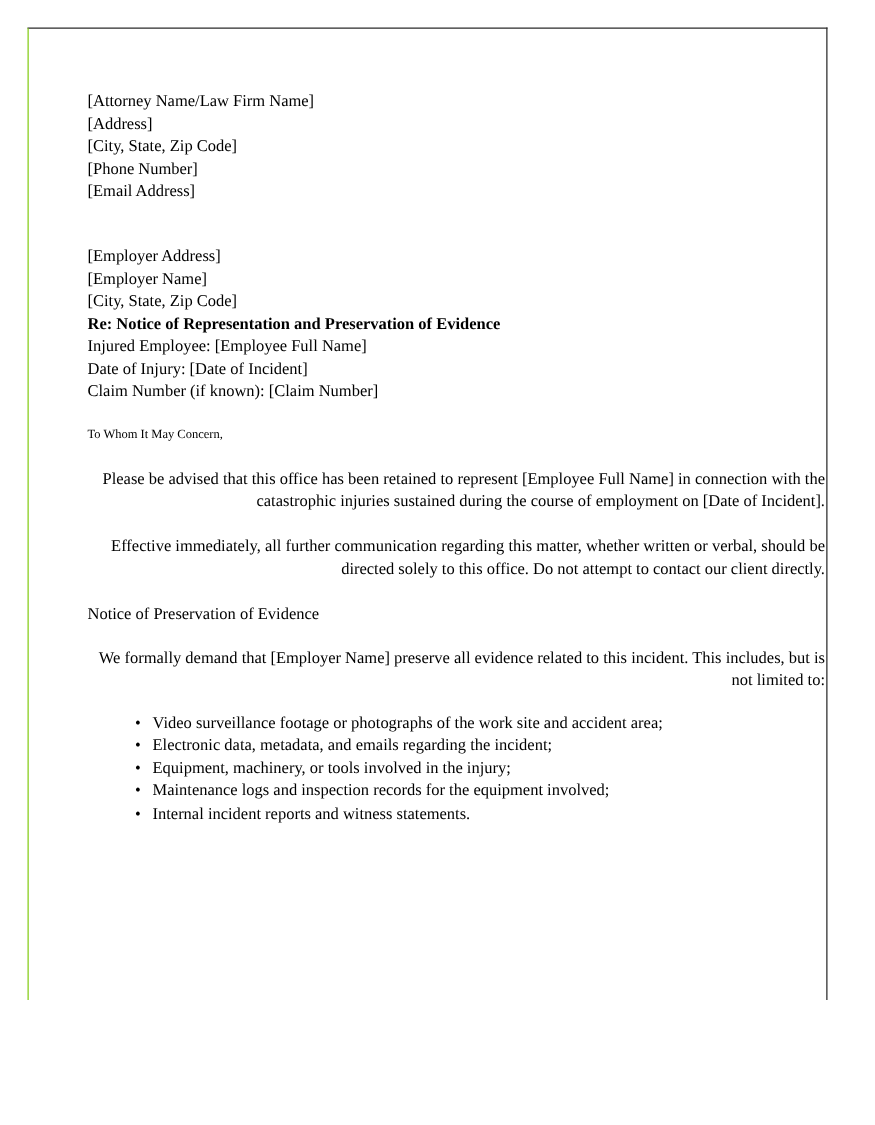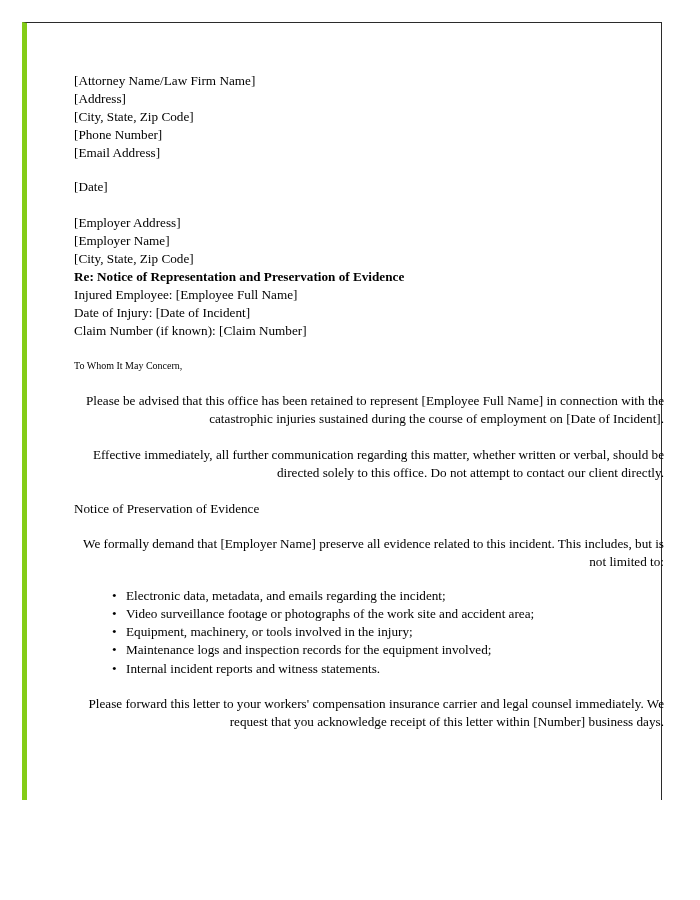--- a/index.html
+++ b/index.html
@@ -17,21 +17,21 @@
   }
 
   
   .page-frame {
     position: absolute;
     left: 22px;
     top: 22px;
     width: 640px;
     height: 778px;
     box-sizing: border-box;
-    border-left: 5px solid #84cc16;
+    border-left: 1px solid #84cc16;
     border-top: 1px solid #2b2b2b;
     border-right: 1px solid #2b2b2b;
     border-bottom: none;
     background: #ffffff;
   }
 
   .doc-body {
     position: absolute;
     left: 47px;
     top: 49px;
@@ -106,21 +106,20 @@
     <div>
       <div class="addr-line">[Attorney Name/Law Firm Name]</div>
       <div class="addr-line">[Address]</div>
       <div class="addr-line">[City, State, Zip Code]</div>
       <div class="addr-line">[Phone Number]</div>
       <div class="addr-line">[Email Address]</div>
     </div>
 
     <div class="spacer-sm"></div>
 
-    <div class="addr-line">[Date]</div>
 
     <div class="spacer-md"></div>
 
     <div>
       <div class="addr-line">[Employer Address]</div>
       <div class="addr-line">[Employer Name]</div>
       <div class="addr-line">[City, State, Zip Code]</div>
     </div>
 
     <div class="subject-line">Re: Notice of Representation and Preservation of Evidence</div>
@@ -135,23 +134,22 @@
 
     <div class="para">Please be advised that this office has been retained to represent [Employee Full Name] in connection with the catastrophic injuries sustained during the course of employment on [Date of Incident].</div>
 
     <div class="para">Effective immediately, all further communication regarding this matter, whether written or verbal, should be directed solely to this office. Do not attempt to contact our client directly.</div>
 
     <div class="section-heading">Notice of Preservation of Evidence</div>
 
     <div class="para">We formally demand that [Employer Name] preserve all evidence related to this incident. This includes, but is not limited to:</div>
 
     <ul class="evidence-list">
+      <li>Video surveillance footage or photographs of the work site and accident area;</li>
       <li>Electronic data, metadata, and emails regarding the incident;</li>
-      <li>Video surveillance footage or photographs of the work site and accident area;</li>
       <li>Equipment, machinery, or tools involved in the injury;</li>
       <li>Maintenance logs and inspection records for the equipment involved;</li>
       <li>Internal incident reports and witness statements.</li>
     </ul>
 
-    <div class="para">Please forward this letter to your workers' compensation insurance carrier and legal counsel immediately. We request that you acknowledge receipt of this letter within [Number] business days.</div>
 
   </div>
 </div>
 
 </body></html>

